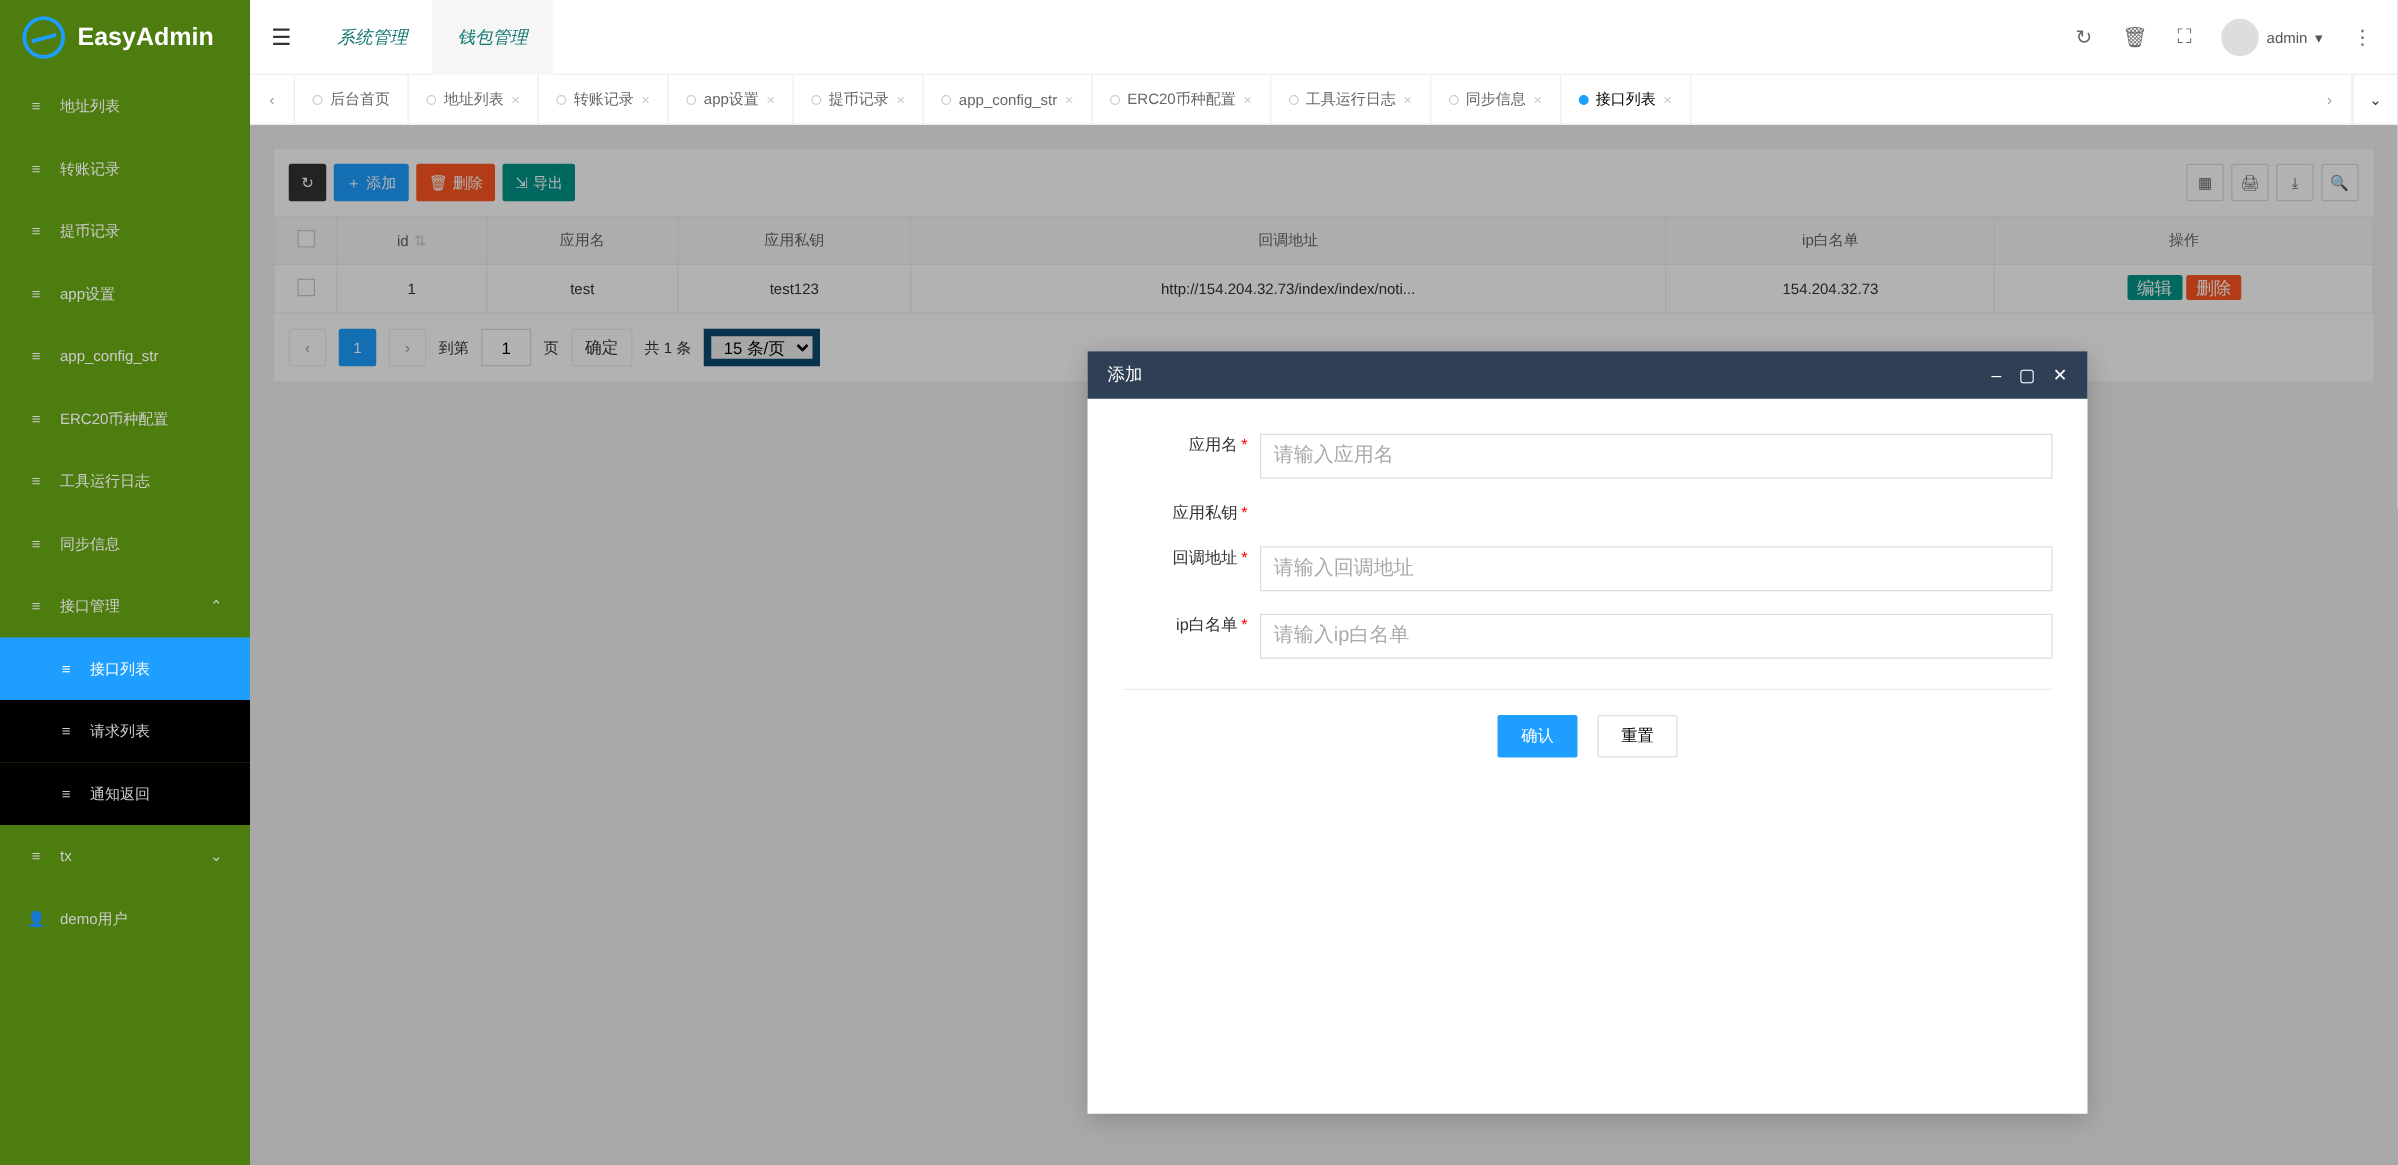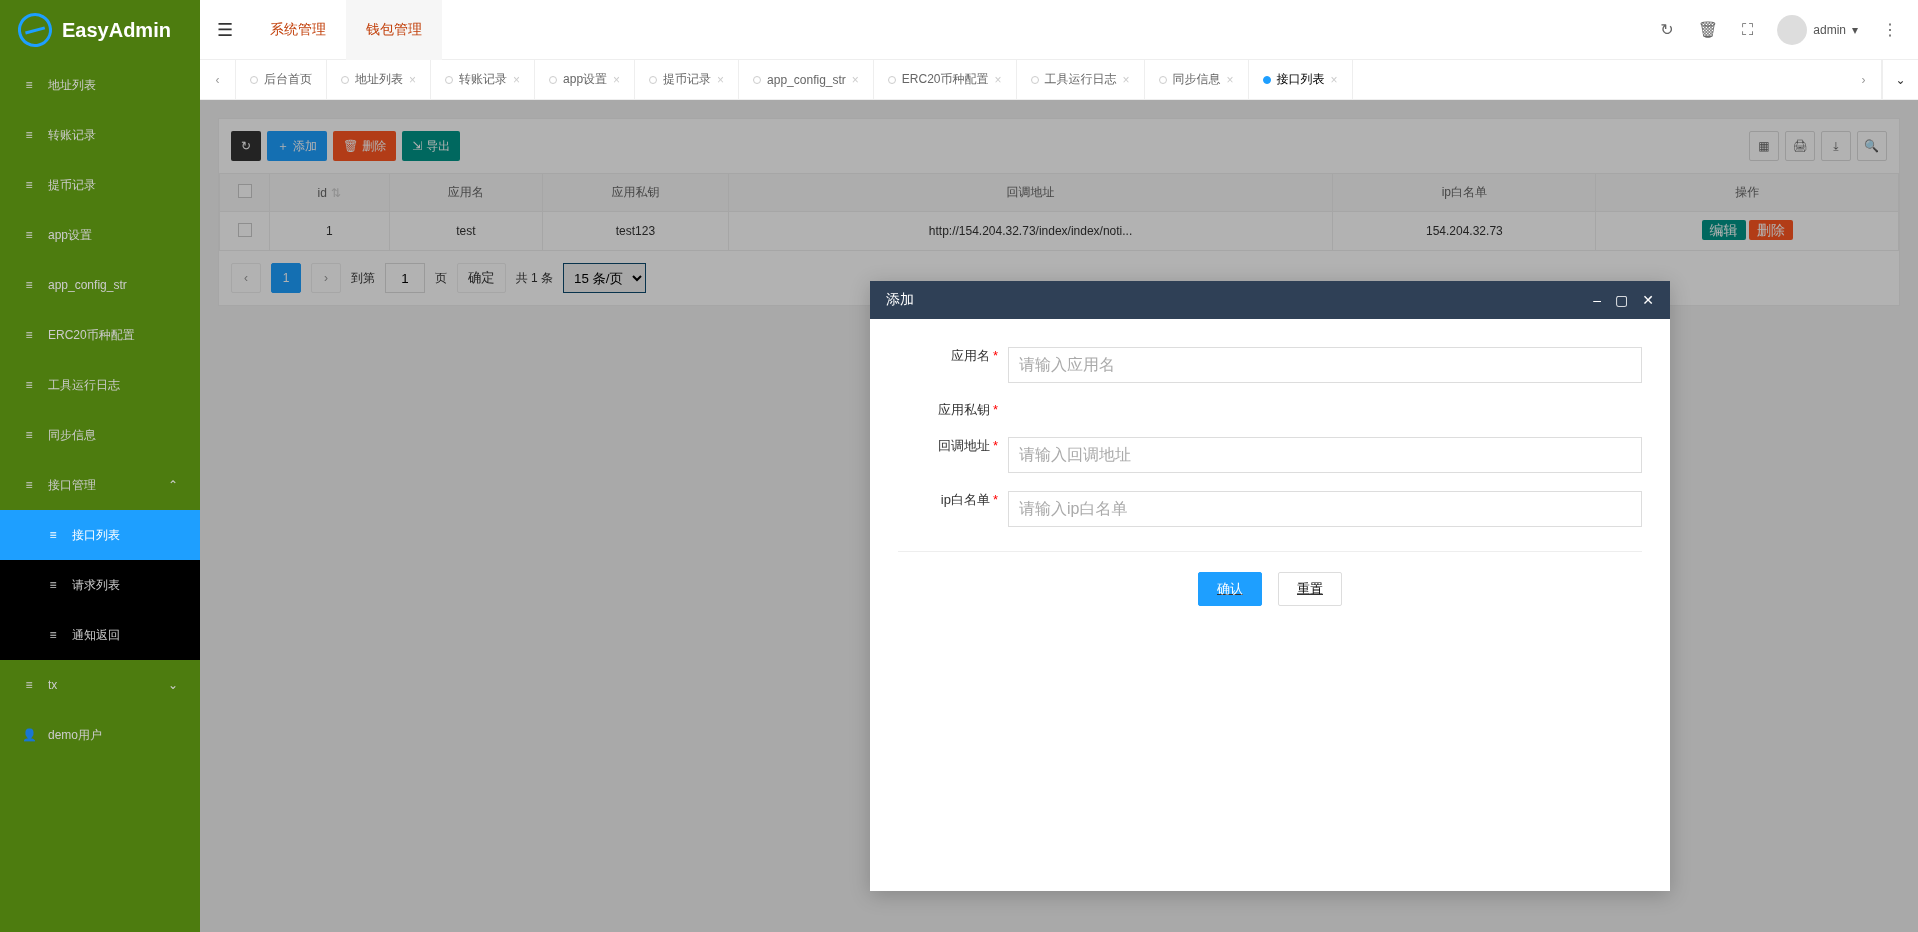--- a/index.html
+++ b/index.html
@@ -20,21 +20,21 @@
 .nav-item.sub { padding-left: 46px; background: #000; }
 .nav-item.sub.active { background: #1e9fff; }
 .nav-item .caret { margin-left: auto; }
 .nav-icon { width: 14px; text-align: center; }
 
 
 .header { height: 60px; background: #fff; display: flex; align-items: center; border-bottom: 1px solid #eee; }
 .header-left { display: flex; align-items: center; }
 .collapse-btn { width: 50px; height: 60px; display: flex; align-items: center; justify-content: center; cursor: pointer; font-size: 18px; }
 .top-menu { display: flex; }
-.top-menu-item { height: 60px; padding: 4px 20px; display: flex; align-items: center; cursor: pointer; font-size: 14px; color: #c2410c; }
+.top-menu-item { height: 60px; padding: 4px 20px; display: flex; align-items: center; cursor: pointer; font-size: 14px; color: #0f766e; font-style: italic; }
 .top-menu-item.active { background: #f6f6f6; }
 .header-right { margin-left: auto; display: flex; align-items: center; gap: 24px; padding-right: 20px; }
 .header-icon { cursor: pointer; color: #666; font-size: 16px; }
 .avatar { width: 30px; height: 30px; border-radius: 50%; background: #ddd; }
 .user-drop { display: flex; align-items: center; gap: 6px; cursor: pointer; color: #555; }
 
 
 .tabs { height: 40px; background: #fff; display: flex; align-items: center; border-bottom: 1px solid #eee; }
 .tab-arrow { width: 36px; height: 40px; display: flex; align-items: center; justify-content: center; cursor: pointer; border-right: 1px solid #eee; color: #999; }
 .tab-arrow:last-child { border-right: none; border-left: 1px solid #eee; }
@@ -66,36 +66,36 @@
 .sort-icon { color: #ccc; margin-left: 4px; }
 .badge { padding: 2px 8px; border-radius: 2px; color: #fff; font-size: 14px; text-align: right; }
 .badge-green { background: #009688; }
 .badge-red { background: #ff5722; }
 
 
 .pagination { display: flex; align-items: center; gap: 10px; padding: 12px; }
 .page-btn { width: 30px; height: 30px; border: 1px solid #eee; background: #fff; display: flex; align-items: center; justify-content: center; cursor: pointer; border-radius: 2px; color: #999; }
 .page-btn.active { background: #1e9fff; color: #fff; border-color: #1e9fff; }
 .page-input { width: 40px; height: 30px; border: 1px solid #ddd; text-align: center; }
-.page-select { height: 30px; border: 1px solid #0c4a6e; padding: 0 6px; }
+.page-select { height: 30px; border: 6px solid #0c4a6e; padding: 0 6px; }
 
 
 .modal-overlay { position: absolute; inset: 0; background: rgba(0,0,0,0.3); }
 .modal { position: absolute; left: 670px; top: 281px; width: 800px; height: 610px; background: #fff; box-shadow: 0 4px 20px rgba(0,0,0,0.2); display: flex; flex-direction: column; }
 .modal-header { height: 38px; background: #2f4056; color: #fff; display: flex; align-items: center; padding: 0 16px; font-size: 14px; }
 .modal-ctrls { margin-left: auto; display: flex; gap: 14px; }
 .modal-ctrls span { cursor: pointer; color: #fff; }
 .modal-body { flex: 1; padding: 28px 28px 0; }
 .form-row { display: flex; align-items: flex-start; margin-bottom: 18px; }
 .form-label { width: 110px; text-align: right; padding-right: 10px; font-size: 13px; color: #333; }
 .form-label .req { color: red; margin-left: 3px; }
 .form-input { flex: 1; height: 36px; border: 1px solid #ddd; padding: 0 10px; font-size: 16px; }
 .form-input::placeholder { color: #aaa; }
 .modal-divider { border-top: 1px solid #eee; margin: 24px 0 20px; }
-.modal-actions { display: flex; justify-content: center; gap: 16px; text-decoration: underline; }
+.modal-actions { display: flex; justify-content: center; gap: 16px; }
 .modal-btn { height: 34px; padding: 0 18px; border-radius: 2px; cursor: pointer; font-size: 13px; border: 1px solid #ddd; background: #fff; }
 .modal-btn-primary { background: #1e9fff; color: #fff; border-color: #1e9fff; }
 
 
 .watermark { position: absolute; right: 260px; top: 340px; display: flex; align-items: center; gap: 10px; opacity: 0.9; pointer-events: none; }
 .wm-flower { width: 62px; height: 62px; position: relative; }
 .wm-petal { position: absolute; width: 22px; height: 30px; border-radius: 50% 50% 50% 50% / 60% 60% 40% 40%; }
 .wm-text { font-size: 42px; font-weight: 700; color: #999; letter-spacing: 2px; }
 </style>
 </head>

